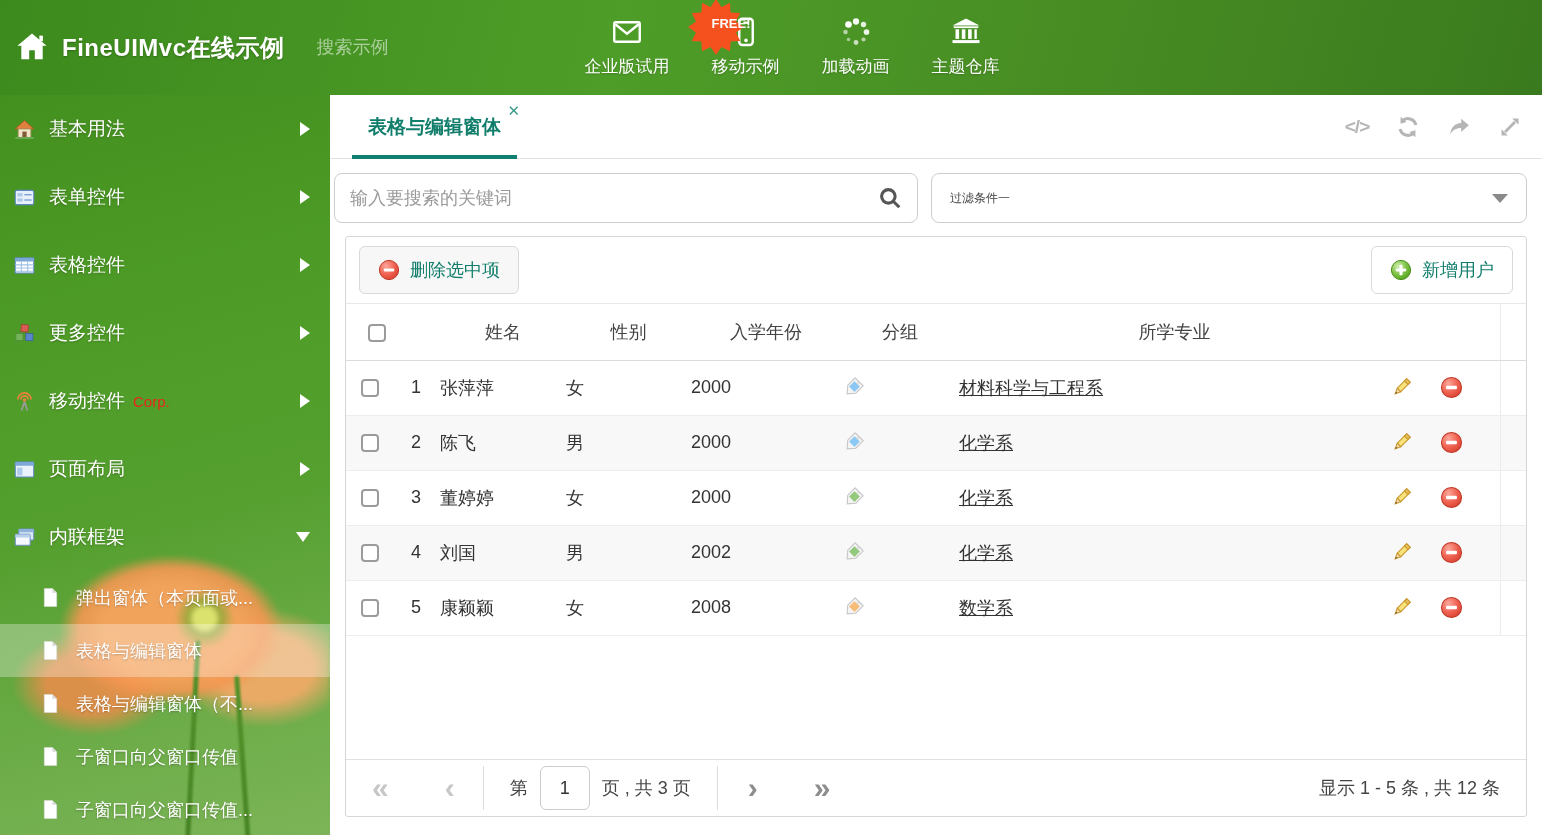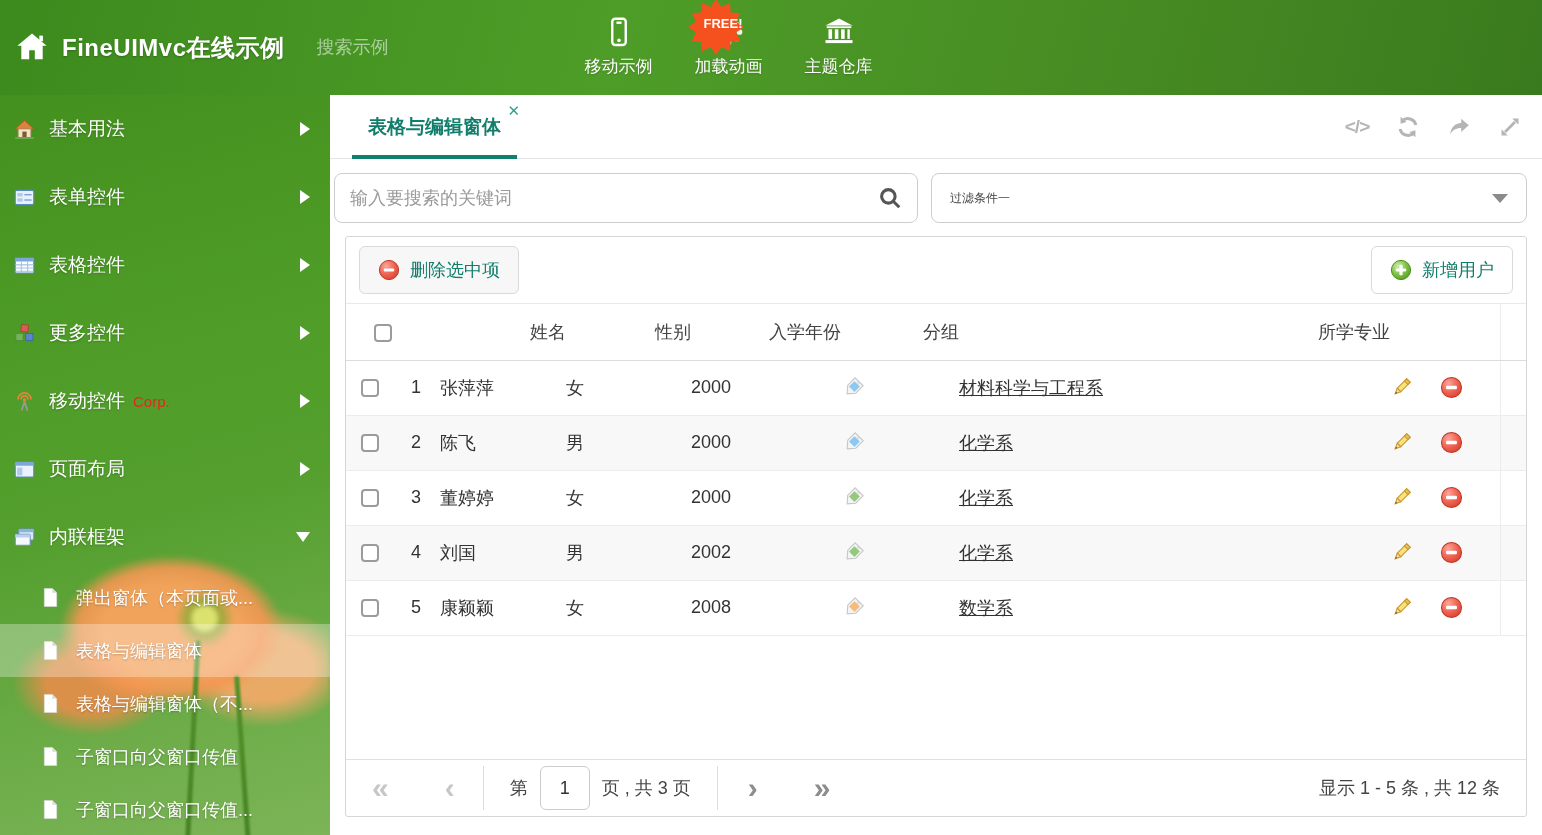--- a/index.html
+++ b/index.html
@@ -17,21 +17,21 @@
   .tb-search input { flex:1; background:transparent; border:none; outline:none; color:#fff; font-size:18px; }
   .tb-search input::placeholder { color:rgba(255,255,255,.55); }
   .tb-search .mag { width:24px; height:24px; margin-left:36px; }
   .tb-nav { display:flex; margin-left:42px; }
   .nav-item { position:relative; padding:0 21px; display:flex; flex-direction:column; align-items:center;
     gap:8px; cursor:pointer; }
   .nav-ic { width:30px; height:30px; display:block; }
   .nav-lb { font-size:17px; white-space:nowrap; text-shadow:0 1px 2px rgba(0,0,0,.2); }
   .free { position:absolute; left:688px; top:-1px; width:56px; height:56px; z-index:3; }
   .free svg { width:56px; height:56px; }
-  .free .free-txt { position:absolute; left:7px; top:17px; width:56px; text-align:center;
+  .free .free-txt { position:absolute; left:15px; top:17px; width:56px; text-align:center;
     font-size:13px; font-weight:700; color:#fff; }
   .tb-user { margin-left:auto; margin-right:28px; display:flex; align-items:center; cursor:pointer; }
   .avatar { width:64px; height:64px; border-radius:50%; overflow:hidden; background:#fcfcf6;
     box-shadow:0 0 0 1px rgba(0,0,0,.15); }
   .tb-user .uname { margin:0 10px 0 14px; font-size:19px; }
   .caret { width:0; height:0; border-left:7px solid transparent; border-right:7px solid transparent;
     border-top:8px solid #fff; }
 
   
   .body { flex:1; display:flex; min-height:0; }
@@ -99,21 +99,21 @@
   .panel { margin:0 15px 18px 15px; flex:1; border:1px solid #d6d6d6; border-radius:3px;
     display:flex; flex-direction:column; min-height:0; overflow:hidden; }
   .toolbar { display:flex; align-items:center; padding:9px 13px; border-bottom:1px solid #e9e9e9; }
   .btn { height:48px; display:inline-flex; align-items:center; gap:10px; padding:0 18px;
     border:1px solid #d9d9d9; border-radius:6px; background:#f7f7f7; color:#117e6b;
     font-size:18px; cursor:pointer; }
   .btn.add { margin-left:auto; background:#fff; }
   .btn svg { width:22px; height:22px; }
 
   table.grid { border-collapse:collapse; width:100%; table-layout:fixed; font-size:18px; color:#333; }
-  table.grid th { height:56px; font-weight:400; text-align:right; color:#434343;
+  table.grid th { height:56px; font-weight:400; text-align:center; color:#434343;
     border-bottom:1px solid #dcdcdc; }
   table.grid td { height:55px; border-bottom:1px solid #ededed; }
   table.grid tbody tr:nth-child(even) { background:#f8f8f8; }
   .c-check { padding-left:15px; }
   .c-num { text-align:center; }
   .c-spacer { border-left:1px solid #ececec; }
   .cb { width:18px; height:18px; border:2px solid #9b9b9b; border-radius:4px; display:inline-block;
     background:#fff; cursor:pointer; vertical-align:middle; }
   .major-link { color:#333; text-decoration:underline; cursor:pointer; }
   .tag-ic { width:24px; height:24px; display:inline-block; vertical-align:middle; }
@@ -151,20 +151,29 @@
       <input type="text" placeholder="搜索示例" style="">
       <svg class="mag" viewBox="0 0 22 22">
         <g fill="none" stroke="rgba(255,255,255,.85)" stroke-width="2.6">
           <circle cx="9.5" cy="9.5" r="6.2"></circle>
             <line x1="14.2" y1="14.2" x2="19" y2="19"></line>
         </g>
       </svg>
     </div>
 
     <div class="tb-nav">
+        <div class="nav-item">
+    <span class="nav-ic"><svg viewBox="0 0 20 20" width="30" height="30">
+              <g fill="none" stroke="#fff" stroke-width="1.6">
+                <rect x="1.5" y="3.5" width="17" height="13" rx="1"></rect>
+                <path d="M2.2 4.8 L10 11.2 L17.8 4.8"></path>
+              </g>
+            </svg></span>
+    <span class="nav-lb">企业版试用</span>
+  </div>
         <div class="nav-item">
     <span class="nav-ic"><svg viewBox="0 0 20 20" width="30" height="30">
               <g fill="none" stroke="#fff" stroke-width="1.6">
                 <rect x="5.5" y="1.2" width="9" height="17.5" rx="2"></rect>
                 <line x1="8.3" y1="3.8" x2="11.7" y2="3.8"></line>
               </g>
               <circle cx="10" cy="15.6" r="1.2" fill="#fff"></circle>
             </svg></span>
     <span class="nav-lb">移动示例</span>
   </div>

